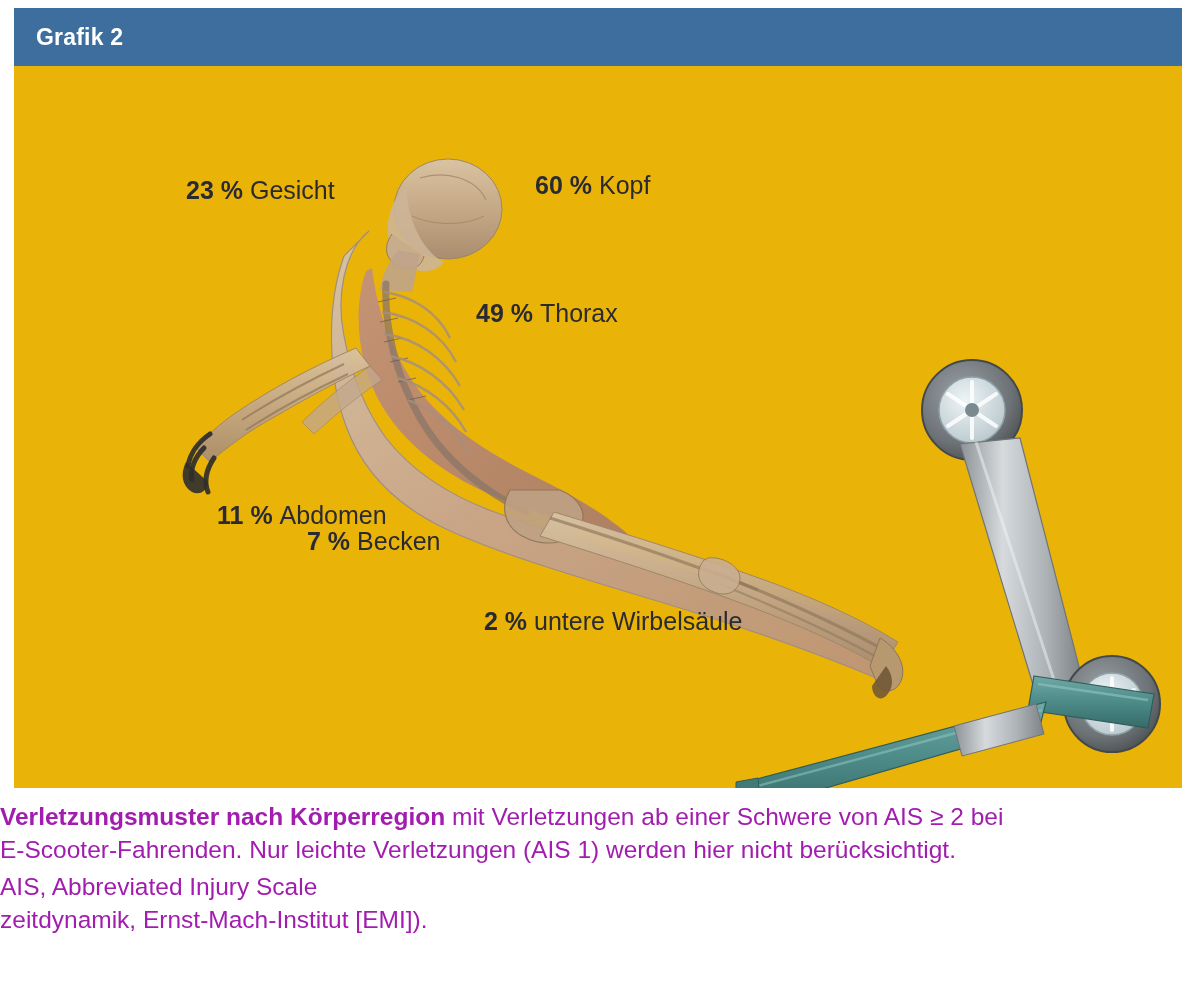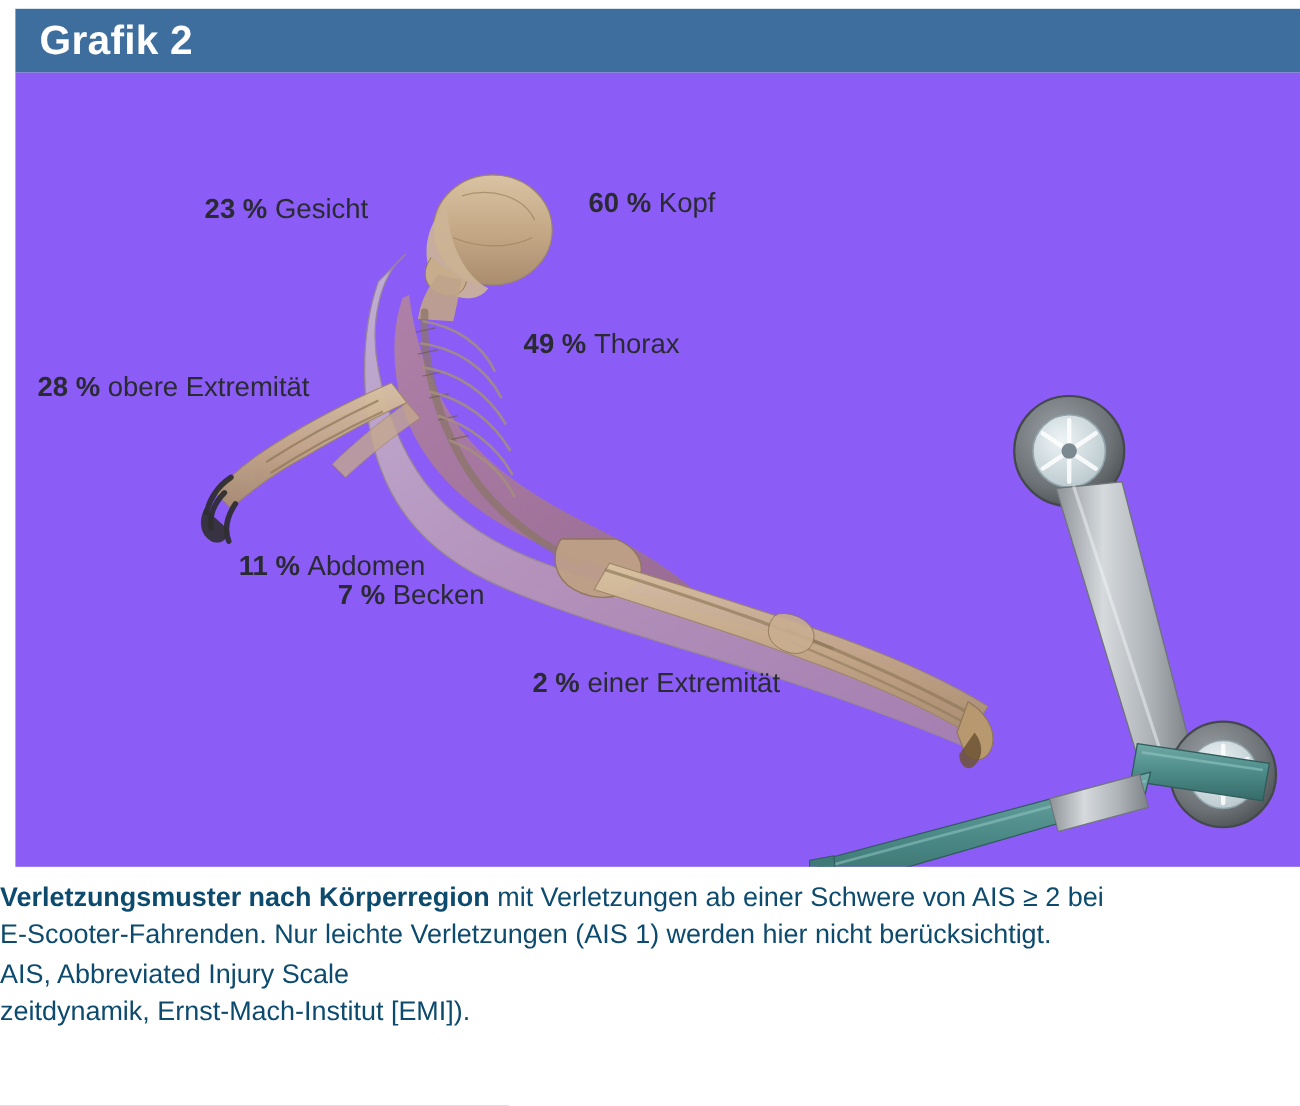--- a/index.html
+++ b/index.html
@@ -26,29 +26,29 @@
   .figure-header {
     height: 58px;
     background: #3d6e9e;
     display: flex;
     align-items: center;
     padding-left: 22px;
     box-sizing: border-box;
   }
   .figure-header .title {
     color: #ffffff;
-    font-size: 37px;
+    font-size: 23px;
     font-weight: bold;
     letter-spacing: 0.2px;
   }
 
   .figure-body {
     position: relative;
     height: 722px;
-    background: #8b5cf6;
+    background: #eab308;
     overflow: hidden;
   }
 
   
   .illu {
     position: absolute;
     inset: 0;
   }
 
   .label {
@@ -76,21 +76,21 @@
   .lbl-untere    { left: 470px; top: 541px; }
 
   
   .caption {
     position: absolute;
     left: 0px;
     top: 800px;
     width: 966px;
     font-size: 24.5px;
     line-height: 33px;
-    color: #0c4a6e;
+    color: #a21caf;
   }
   .caption .line {
     white-space: nowrap;
   }
   .caption b { font-weight: bold; }
   .caption .abbr {
     margin-top: 4px;
   }
 </style>
 </head>
@@ -283,43 +283,38 @@
       <span class="unit">%</span>
       <span class="name">Kopf</span>
     </div>
 
     <div class="label lbl-thorax">
       <span class="unit">49</span>
       <span class="unit">%</span>
       <span class="name">Thorax</span>
     </div>
 
-    <div class="label lbl-obere">
-      <span class="unit">28</span>
-      <span class="unit">%</span>
-      <span class="name">obere Extremität</span>
-    </div>
 
 
     <div class="label lbl-abdomen">
       <span class="unit">11</span>
       <span class="unit">%</span>
       <span class="name">Abdomen</span>
     </div>
 
     <div class="label lbl-becken">
       <span class="unit">7</span>
       <span class="unit">%</span>
       <span class="name">Becken</span>
     </div>
 
     <div class="label lbl-untere">
       <span class="unit">2</span>
       <span class="unit">%</span>
-      <span class="name">einer Extremität</span>
+      <span class="name">untere Wirbelsäule</span>
     </div>
 
   </div>
 </div>
 
 <div class="caption">
   <div class="line">
     <b>Verletzungsmuster nach Körperregion</b><span> mit Verletzungen ab einer Schwere von AIS ≥ 2 bei</span>
   </div>
   <div class="line">E-Scooter-Fahrenden. Nur leichte Verletzungen (AIS 1) werden hier nicht berücksichtigt.</div>

